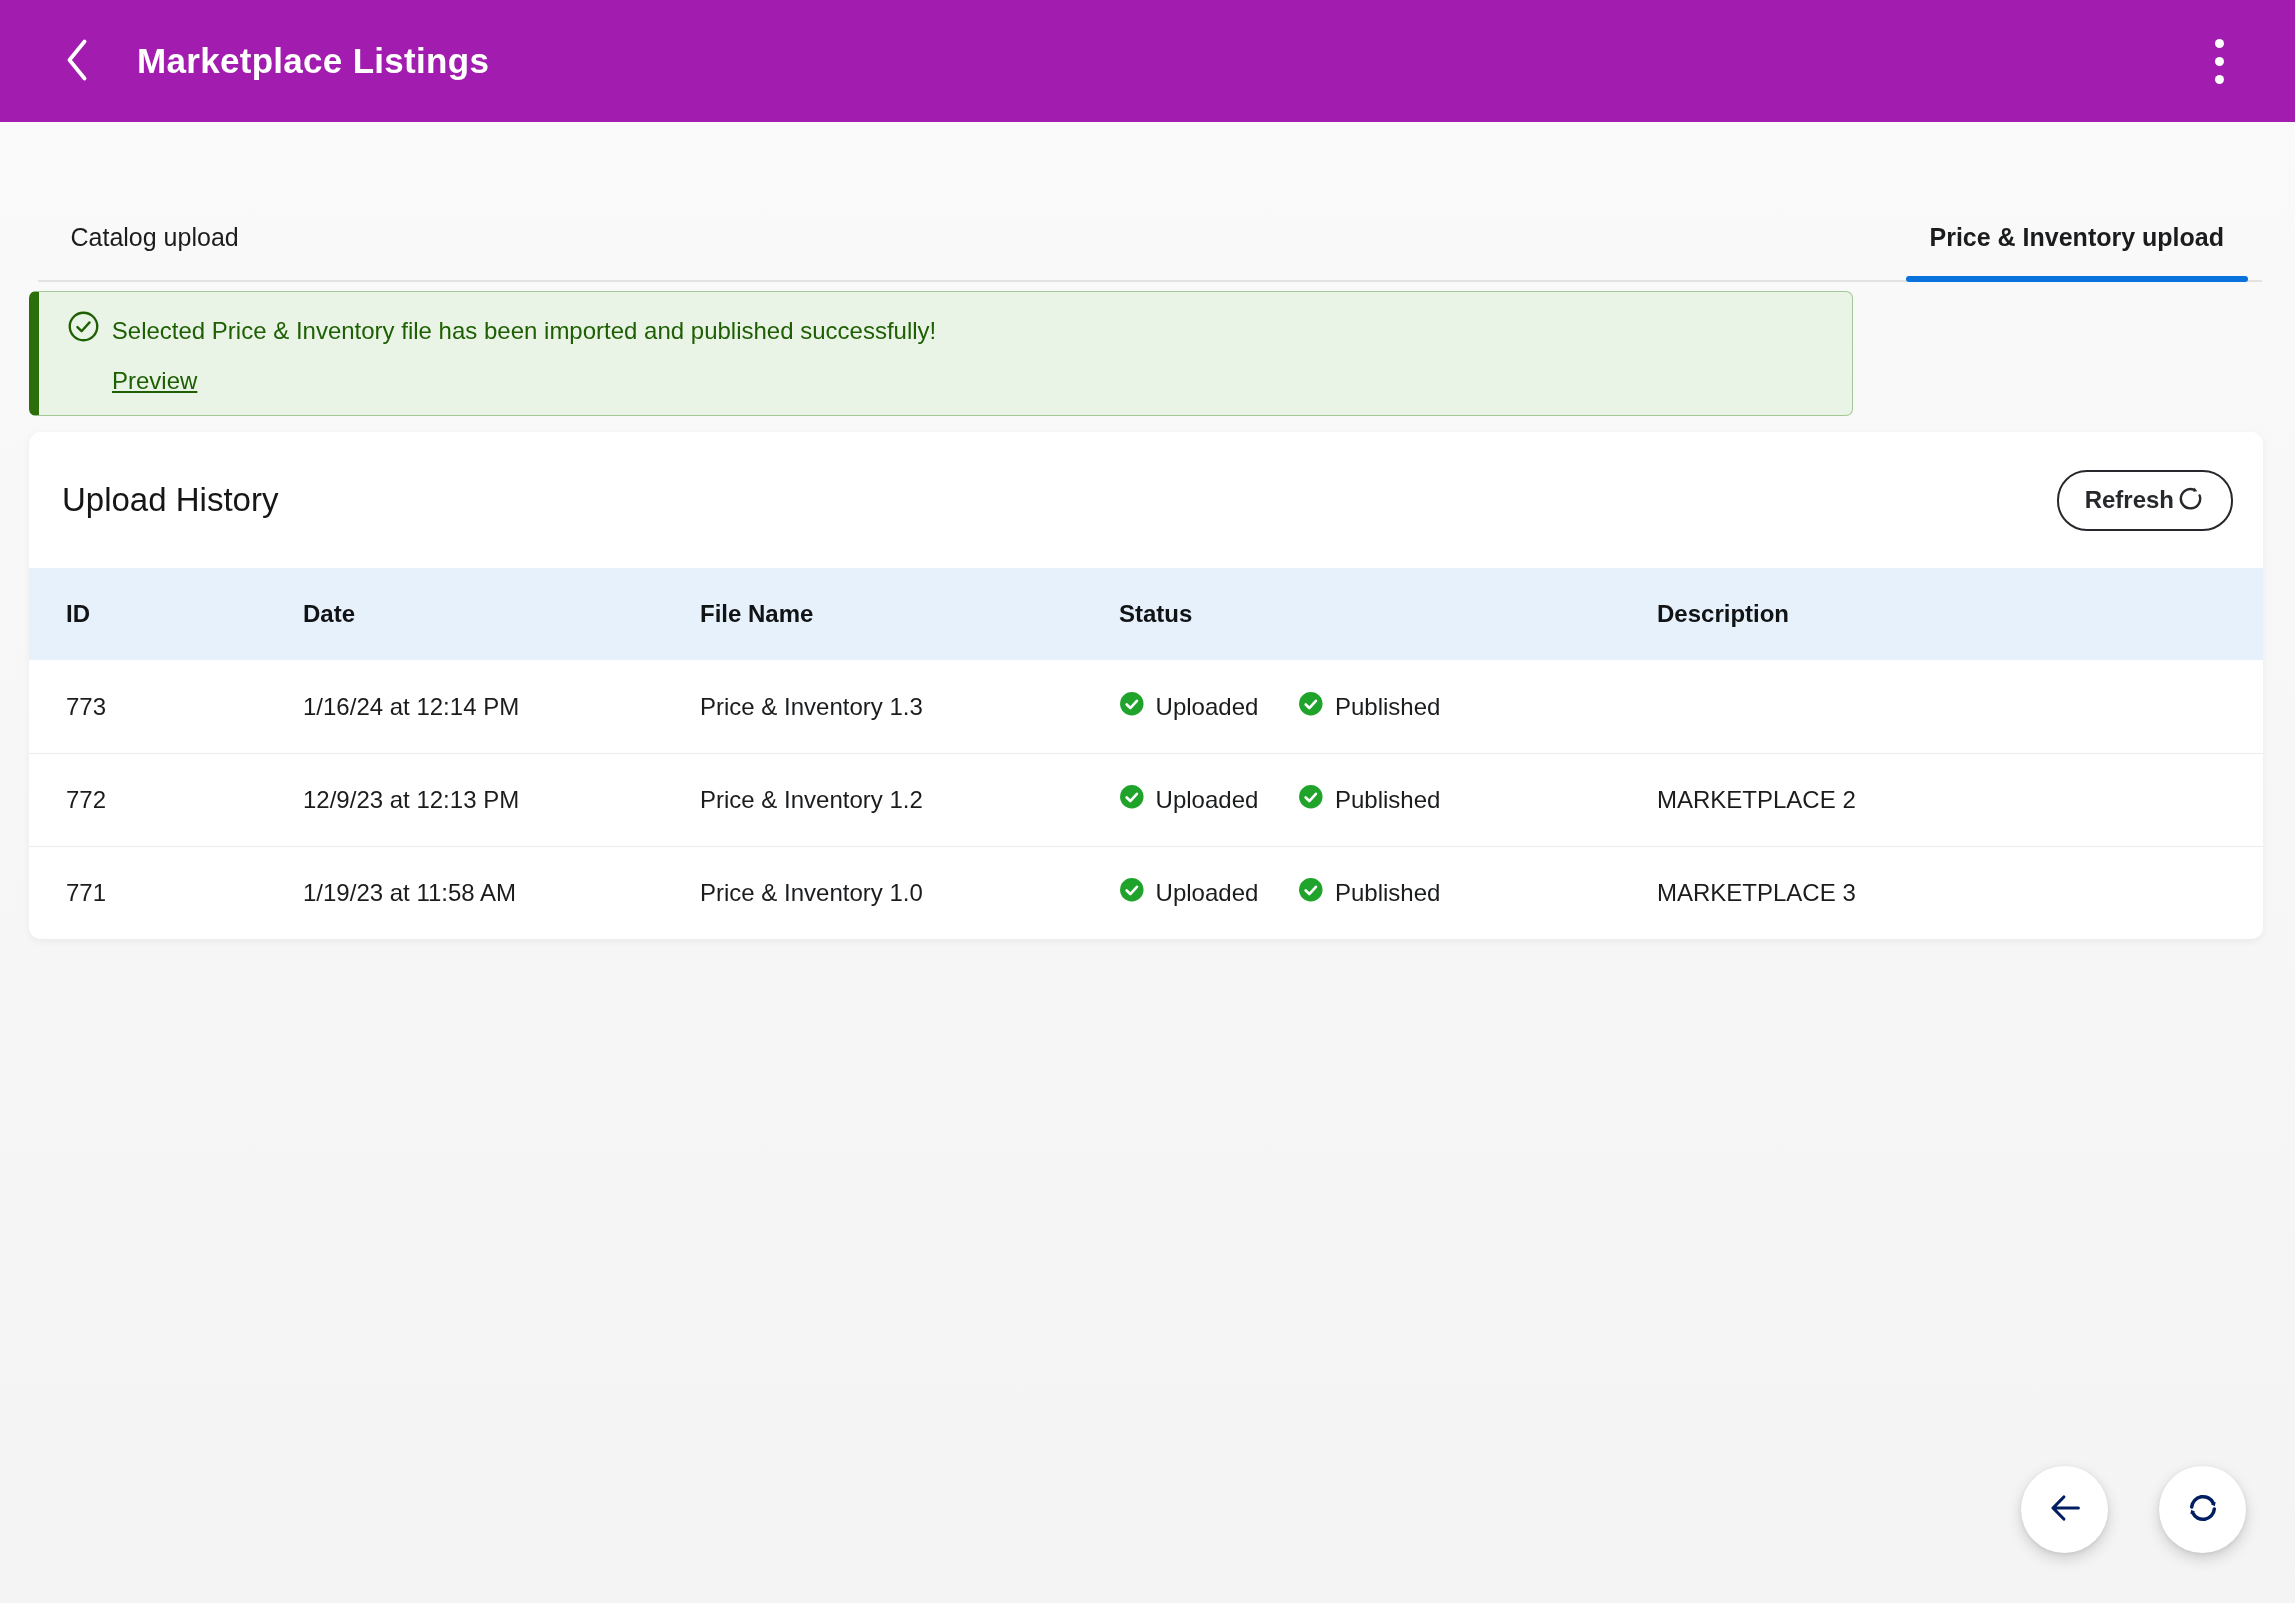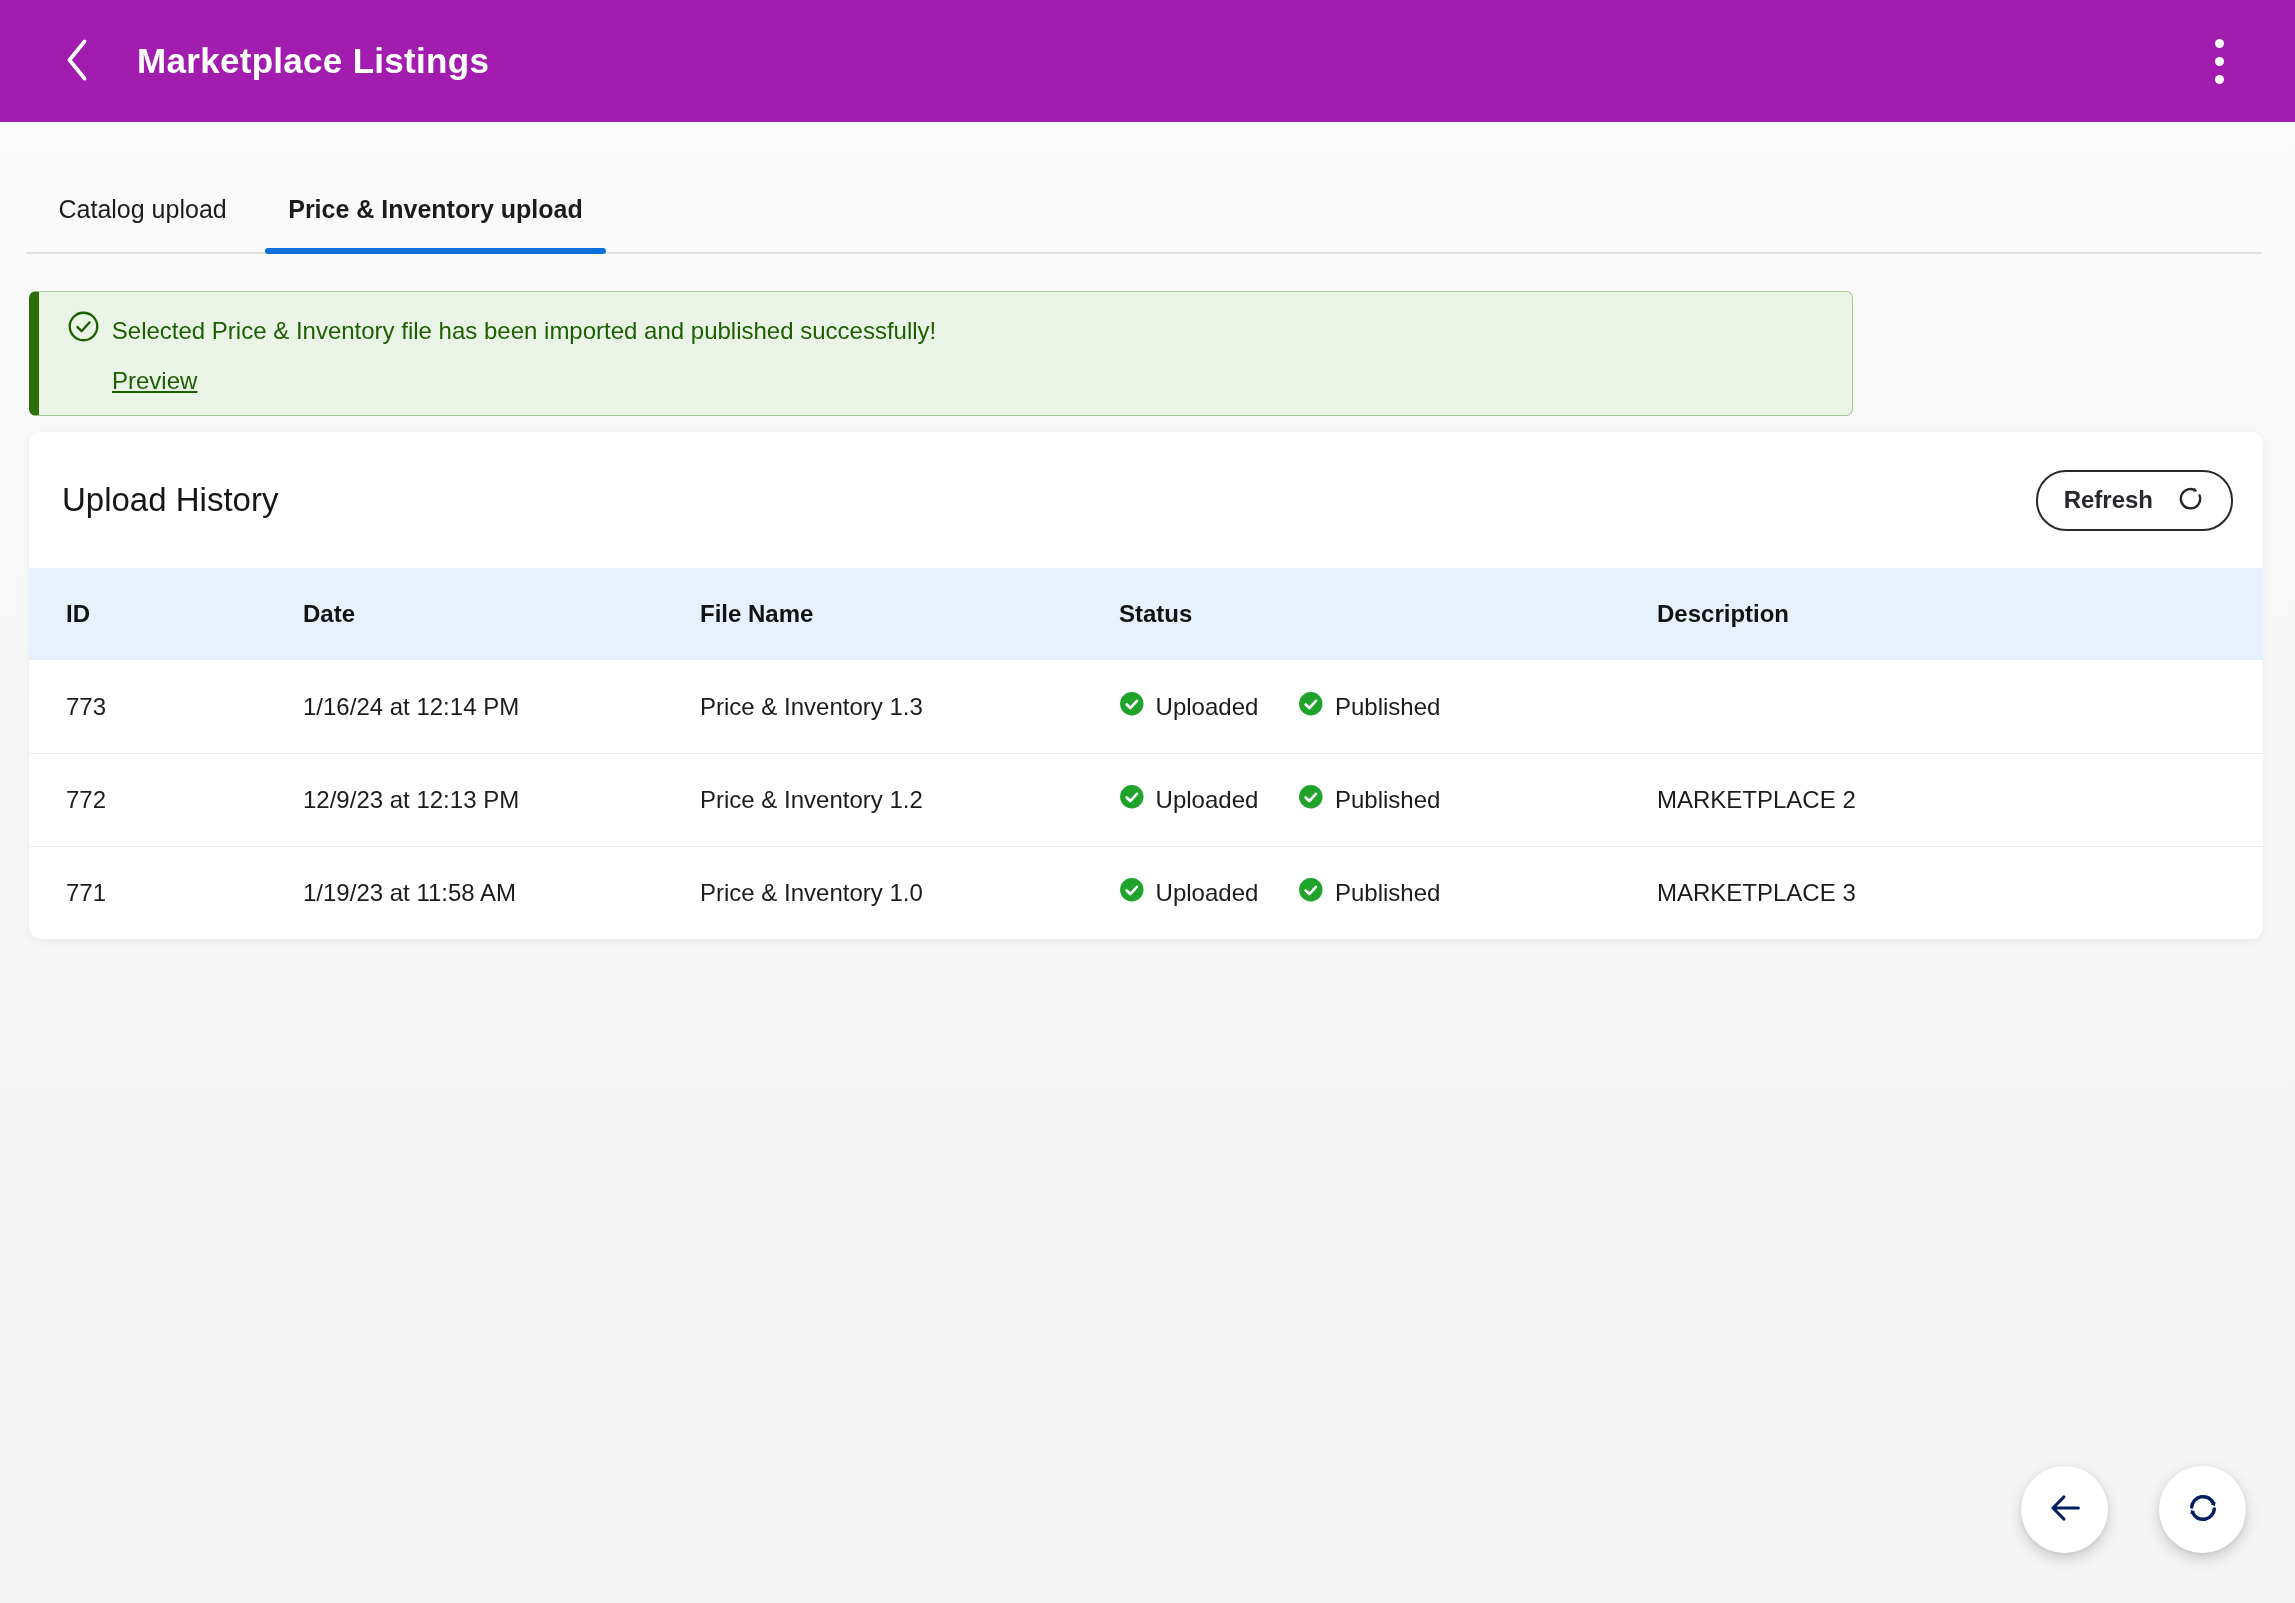--- a/index.html
+++ b/index.html
@@ -16,23 +16,24 @@
     position:absolute; top:0; left:0; width:2295px; height:122px;
     background:#a21caf; display:flex; align-items:center;
   }
   .appbar .back-btn{ margin-left:60px; width:33px; height:48px; display:flex; align-items:center; justify-content:center; cursor:pointer; background:none; border:none; }
   .appbar h1{ margin-left:44px; font-size:35px; font-weight:bold; color:#ffffff; letter-spacing:0.3px; }
   .appbar .kebab-btn{ position:absolute; right:54px; top:23px; width:44px; height:76px; display:flex; flex-direction:column; align-items:center; justify-content:center; gap:9px; background:none; border:none; cursor:pointer; }
   .appbar .kebab-btn i{ width:9px; height:9px; border-radius:50%; background:#fff; }
 
   
   .tabs{
-    position:absolute; top:122px; left:26px; right:33px; height:132px;
+    position:absolute; top:122px; left:38px; right:33px; height:160px;
     display:flex; align-items:flex-end; padding-left:9px;
     border-bottom:2.1px solid #e2e2e2;
+    justify-content:space-between;
   }
   .tab{
     position:relative; padding:0 23.5px 28px 23.5px; margin-right:14.5px;
     font-size:25px; color:#1b1c1e; cursor:pointer; background:none; border:none;
     font-family:inherit;
   }
   .tab.active{ font-weight:bold; }
   .tab.active::after{
     content:""; position:absolute; left:0; right:0; bottom:-2.1px; height:6.2px;
     border-radius:3.5px; background:#0a72dc;
@@ -55,21 +56,21 @@
     background:#ffffff; border-radius:11.8px;
     box-shadow:0 2.1px 8.3px rgba(0,0,0,.05);
     overflow:hidden;
   }
   .card-head{
     height:136px; display:flex; align-items:center; justify-content:space-between;
     padding:0 30px 0 33px;
   }
   .card-head h2{ font-size:33px; font-weight:normal; color:#161617; }
   .refresh-btn{
-    display:flex; align-items:center; gap:23px; height:61px; padding:0 26px;
+    display:flex; align-items:center; gap:2px; height:61px; padding:0 26px;
     background:#fff; border:2.8px solid #26282c; border-radius:30px;
     font-family:inherit; font-size:24px; font-weight:bold; color:#26282c; cursor:pointer;
   }
   .grid-row{
     display:grid; grid-template-columns:237px 397px 419px 538px 1fr;
     align-items:center; padding-left:37px; padding-right:28px;
   }
   .thead{ height:92px; background:#e6f1fb; font-weight:bold; font-size:24px; color:#121315; }
   .trow{ height:93px; font-size:24px; color:#1a1c1e; border-top:1.4px solid #ececec; }
   .status-cell{ display:flex; align-items:center; gap:40px; }

